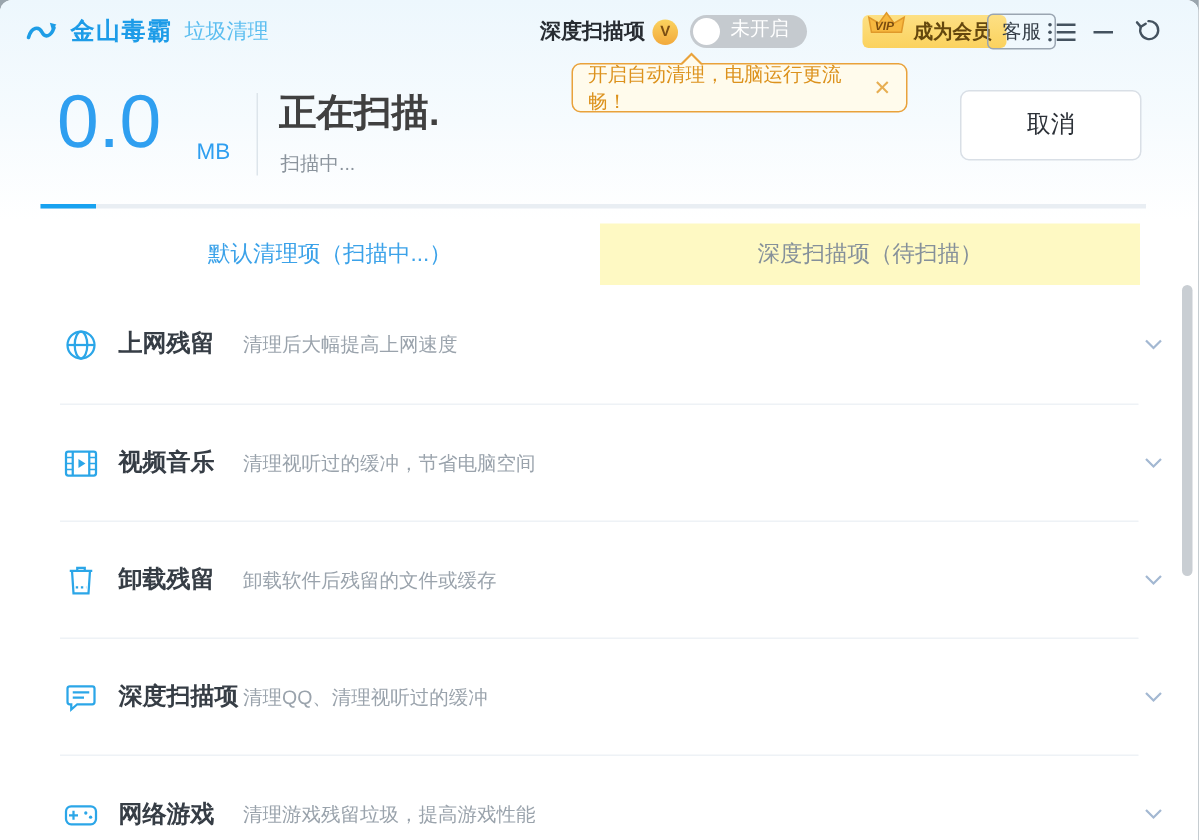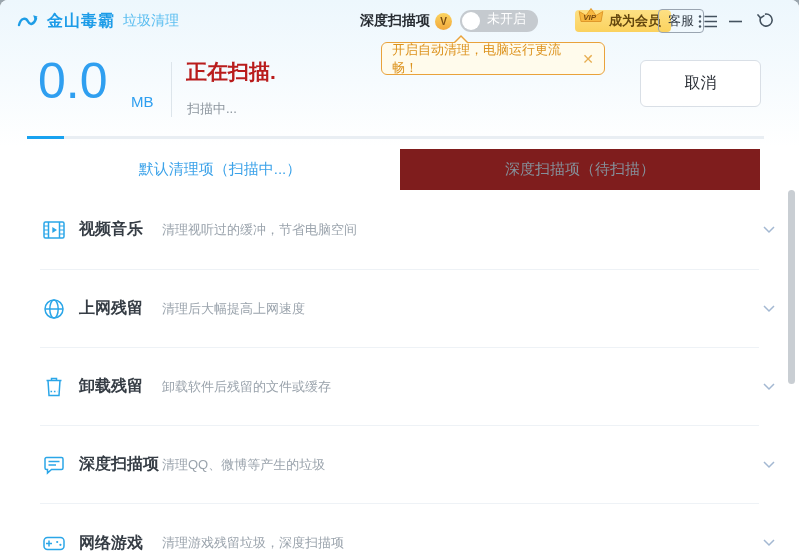--- a/index.html
+++ b/index.html
@@ -69,34 +69,34 @@
     content:""; position:absolute; top:-6px; left:72px;
     border-left:7px solid transparent; border-right:7px solid transparent;
     border-bottom:7px solid #fffbec;
   }
   .tooltip-text { font-size:13px; color:#dc921d; }
   .tooltip-close { margin-left:auto; font-size:14px; color:#e7ae52; cursor:pointer; }
   
   .scan-size { position:absolute; left:38px; top:52px; font-size:50px; color:#2f9ff0; z-index:2; }
   .scan-unit { position:absolute; left:131px; top:93px; font-size:15px; color:#2f9ff0; z-index:2; }
   .hero-divider { position:absolute; left:171px; top:62px; width:1px; height:55px; background:#dde5eb; z-index:2; }
-  .scan-title { position:absolute; left:186px; top:58px; font-size:21px; font-weight:bold; color:#b91c1c; z-index:2; }
+  .scan-title { position:absolute; left:186px; top:58px; font-size:25px; font-weight:bold; color:#404040; z-index:2; }
   .scan-sub { position:absolute; left:187px; top:100px; font-size:13px; color:#8b949d; z-index:2; }
   .cancel-btn {
     position:absolute; left:640px; top:60px; width:121px; height:47px; z-index:2;
     background:#fff; border:1px solid #d9dfe6; border-radius:6px;
     font-size:16px; color:#2c3138; cursor:pointer; font-family:Liberation Sans, sans-serif;
   }
   .progress-track { position:absolute; left:27px; top:136px; width:737px; height:3px; background:#e9eef3; z-index:2; }
   .progress-fill { height:100%; background:#18a2f0; width:0; }
   
   .tabs { position:absolute; left:40px; top:148px; width:720px; height:42px; display:flex; z-index:2; }
   .tab { flex:1; display:flex; align-items:center; justify-content:center; font-size:15px; cursor:pointer; }
   .tab-active { background:#ffffff; color:#3ba2e9; border-radius:4px 4px 0 0; }
-  .tab-inactive { background:#7f1d1d; color:#85909a; margin-top:1px; }
+  .tab-inactive { background:#fef9c3; color:#85909a; margin-top:1px; }
   
   .list { position:absolute; left:40px; top:190px; width:719px; z-index:2; }
   .row {
     position:relative; height:78px; display:flex; align-items:center;
     border-bottom:1px solid #eef2f6; cursor:pointer; background:#fff;
   }
   .row:first-child { height:80px; }
   .row:last-child { border-bottom:none; }
   .ricon { width:24px; height:24px; margin-left:2px; margin-right:13px; flex:none; display:flex; }
   .rtitle { width:83px; font-size:16px; font-weight:bold; color:#363d45; flex:none; }
@@ -183,55 +183,55 @@
   <div class="tabs">
     <div class="tab tab-active">默认清理项（扫描中...）</div>
     <div class="tab tab-inactive">深度扫描项（待扫描）</div>
   </div>
 
   <div class="list">
 
     <div class="row">
       <span class="ricon">
         <svg width="24" height="24" viewBox="0 0 24 24">
+          <circle cx="12" cy="12" r="9" fill="none" stroke="#2ba6e8" stroke-width="1.5"></circle>
+          <path d="M3 12 H21" stroke="#2ba6e8" stroke-width="1.5"></path>
+          <ellipse cx="12" cy="12" rx="4.2" ry="9" fill="none" stroke="#2ba6e8" stroke-width="1.5"></ellipse>
+        </svg>
+      </span>
+      <span class="rtitle">上网残留</span>
+      <span class="rdesc">清理后大幅提高上网速度</span>
+      <span class="chev">
+        <svg width="12" height="8" viewBox="0 0 12 8">
+            <polyline points="1,1 6,6 11,1" fill="none" stroke="#a3b8d2" stroke-width="1.5"></polyline>
+          </svg>
+      </span>
+    </div>
+
+    <div class="row">
+      <span class="ricon">
+        <svg width="24" height="24" viewBox="0 0 24 24">
           <rect x="2" y="4" width="20" height="16" rx="1.5" fill="none" stroke="#2ba6e8" stroke-width="1.5"></rect>
           <path d="M6.5 4 V20 M17.5 4 V20" stroke="#2ba6e8" stroke-width="1.5"></path>
           <path d="M2 8 H6.5 M2 12 H6.5 M2 16 H6.5 M17.5 8 H22 M17.5 12 H22 M17.5 16 H22" stroke="#2ba6e8" stroke-width="1"></path>
           <path d="M10.3 9 L15 12 L10.3 15 Z" fill="#2ba6e8"></path>
         </svg>
       </span>
       <span class="rtitle">视频音乐</span>
       <span class="rdesc">清理视听过的缓冲，节省电脑空间</span>
       <span class="chev">
         <svg width="12" height="8" viewBox="0 0 12 8">
             <polyline points="1,1 6,6 11,1" fill="none" stroke="#a3b8d2" stroke-width="1.5"></polyline>
           </svg>
       </span>
     </div>
 
     <div class="row">
       <span class="ricon">
         <svg width="24" height="24" viewBox="0 0 24 24">
-          <circle cx="12" cy="12" r="9" fill="none" stroke="#2ba6e8" stroke-width="1.5"></circle>
-          <path d="M3 12 H21" stroke="#2ba6e8" stroke-width="1.5"></path>
-          <ellipse cx="12" cy="12" rx="4.2" ry="9" fill="none" stroke="#2ba6e8" stroke-width="1.5"></ellipse>
-        </svg>
-      </span>
-      <span class="rtitle">上网残留</span>
-      <span class="rdesc">清理后大幅提高上网速度</span>
-      <span class="chev">
-        <svg width="12" height="8" viewBox="0 0 12 8">
-            <polyline points="1,1 6,6 11,1" fill="none" stroke="#a3b8d2" stroke-width="1.5"></polyline>
-          </svg>
-      </span>
-    </div>
-
-    <div class="row">
-      <span class="ricon">
-        <svg width="24" height="24" viewBox="0 0 24 24">
           <path d="M9.5 5.5 V3.5 H14.5 V5.5" fill="none" stroke="#2ba6e8" stroke-width="1.5"></path>
           <path d="M4.5 5.5 H19.5" stroke="#2ba6e8" stroke-width="1.5"></path>
           <path d="M6 5.5 L7 20.5 H17 L18 5.5" fill="none" stroke="#2ba6e8" stroke-width="1.5"></path>
           <path d="M8.5 16.5 H15.5" stroke="#2ba6e8" stroke-width="1.5" stroke-dasharray="1.6 1.8"></path>
         </svg>
       </span>
       <span class="rtitle">卸载残留</span>
       <span class="rdesc">卸载软件后残留的文件或缓存</span>
       <span class="chev">
         <svg width="12" height="8" viewBox="0 0 12 8">
@@ -241,39 +241,39 @@
     </div>
 
     <div class="row">
       <span class="ricon">
         <svg width="24" height="24" viewBox="0 0 24 24">
           <path d="M4.5 4.5 h15 a1.5 1.5 0 0 1 1.5 1.5 v9 a1.5 1.5 0 0 1 -1.5 1.5 H9.5 l-4 3.5 v-3.5 h-1 a1.5 1.5 0 0 1 -1.5 -1.5 v-9 a1.5 1.5 0 0 1 1.5 -1.5 z" fill="none" stroke="#2ba6e8" stroke-width="1.5"></path>
           <path d="M6.5 8.5 H17.5 M6.5 12 H14" stroke="#2ba6e8" stroke-width="1.5"></path>
         </svg>
       </span>
       <span class="rtitle">深度扫描项</span>
-      <span class="rdesc">清理QQ、微博等产生的垃圾</span>
+      <span class="rdesc">清理QQ、清理视听过的缓冲</span>
       <span class="chev">
         <svg width="12" height="8" viewBox="0 0 12 8">
             <polyline points="1,1 6,6 11,1" fill="none" stroke="#a3b8d2" stroke-width="1.5"></polyline>
           </svg>
       </span>
     </div>
 
     <div class="row">
       <span class="ricon">
         <svg width="24" height="24" viewBox="0 0 24 24">
           <rect x="2" y="6.5" width="20" height="12" rx="3.5" fill="none" stroke="#2ba6e8" stroke-width="1.5"></rect>
           <path d="M7 9.5 V15.5 M4 12.5 H10" stroke="#2ba6e8" stroke-width="1.5"></path>
           <circle cx="15.2" cy="11" r="1.1" fill="#2ba6e8"></circle>
           <circle cx="18.4" cy="13.8" r="1.1" fill="#2ba6e8"></circle>
         </svg>
       </span>
       <span class="rtitle">网络游戏</span>
-      <span class="rdesc">清理游戏残留垃圾，深度扫描项</span>
+      <span class="rdesc">清理游戏残留垃圾，提高游戏性能</span>
       <span class="chev">
         <svg width="12" height="8" viewBox="0 0 12 8">
             <polyline points="1,1 6,6 11,1" fill="none" stroke="#a3b8d2" stroke-width="1.5"></polyline>
           </svg>
       </span>
     </div>
 
   </div>
 
   <div class="scrollbar-thumb"></div>

